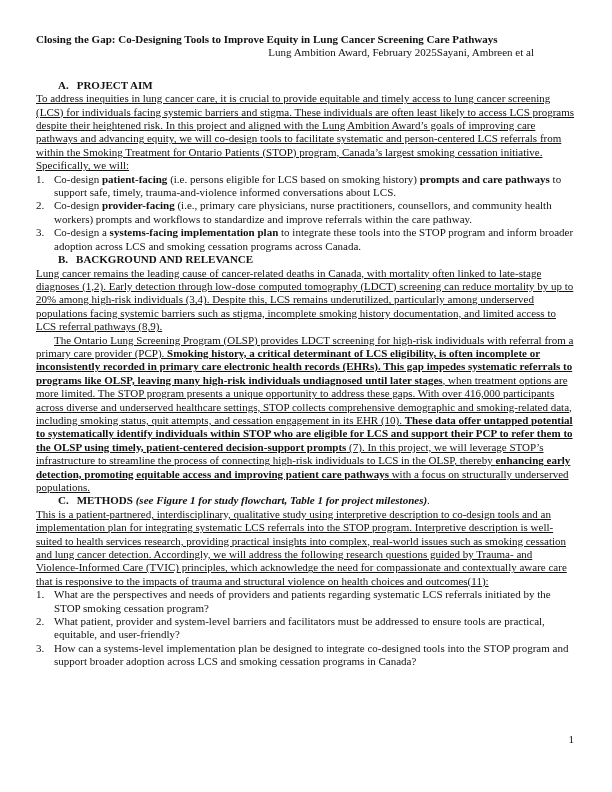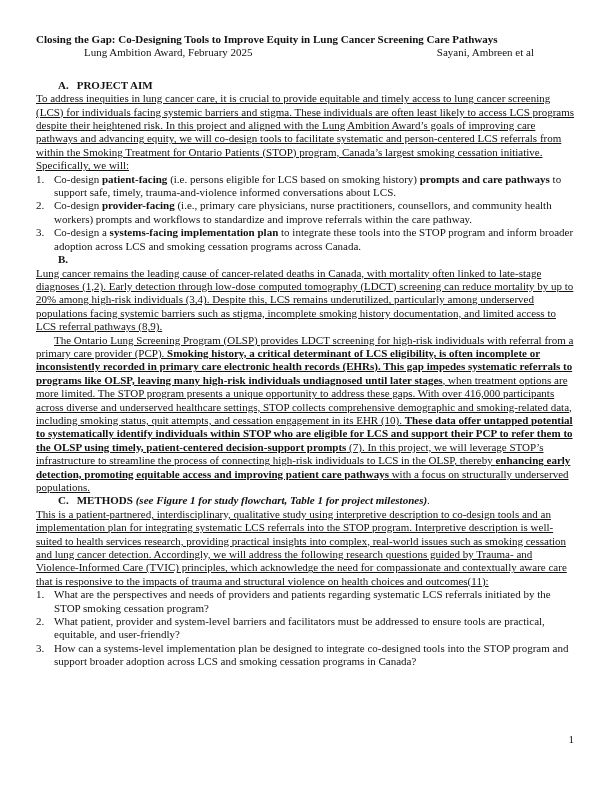--- a/index.html
+++ b/index.html
@@ -17,23 +17,22 @@
   }
   .content {
     position: absolute;
     left: 36px;
     top: 33px;
     width: 540px;
   }
   .doc-title { font-weight: bold; }
   .header-row {
     display: flex;
-    justify-content: space-between;
+    justify-content: flex-end;
     margin-bottom: 19px;
-    margin-left: 48px;
   }
   .header-row .right { margin-right: 42px; }
   .sec-heading {
     display: flex;
     gap: 8px;
     margin-left: 22px;
     font-weight: bold;
   }
   .sec-heading .sec-title { font-weight: normal; } 
   p.para { margin: 0; text-decoration: underline; }
@@ -76,20 +75,21 @@
         <span class="itext"><span>Co-design </span><span style="font-weight: bold;">provider-facing</span><span> (i.e., primary care physicians, nurse practitioners, counsellors, and community health workers) </span><span style="font-weight: normal;">prompts and workflows</span><span> to standardize and improve referrals within the care pathway.</span></span>
       </div>
       <div class="oitem">
         <span class="num">3.</span>
         <span class="itext"><span>Co-design a </span><span style="font-weight: bold;">systems-facing implementation plan</span><span> to integrate these tools into the STOP program and inform broader adoption across LCS and smoking cessation programs across Canada.</span></span>
       </div>
     </div>
 
     <div class="sec-heading">
       <span class="sec-label">B.</span>
+      <span class="sec-title"><span style="font-weight: bold;">BACKGROUND AND RELEVANCE</span></span>
     </div>
     <p class="para">Lung cancer remains the leading cause of cancer-related deaths in Canada, with mortality often linked to late-stage diagnoses (1,2). Early detection through low-dose computed tomography (LDCT) screening can reduce mortality by up to 20% among high-risk individuals (3,4). Despite this, LCS remains underutilized, particularly among underserved populations facing systemic barriers such as stigma, incomplete smoking history documentation, and limited access to LCS referral pathways (8,9).</p>
     <p class="para first-indent"><span>The Ontario Lung Screening Program (OLSP) provides LDCT screening for high-risk individuals with referral from a primary care provider (PCP). </span><span style="font-weight: bold;">Smoking history, a critical determinant of LCS eligibility, is often incomplete or inconsistently recorded in primary care electronic health records (EHRs). This gap impedes systematic referrals to programs like OLSP, leaving many high-risk individuals undiagnosed until later stages</span><span>, when treatment options are more limited. The STOP program presents a unique opportunity to address these gaps. With over 416,000 participants across diverse and underserved healthcare settings, STOP collects comprehensive demographic and smoking-related data, including smoking status, quit attempts, and cessation engagement in its EHR (10). </span><span style="font-weight: bold;">These data offer untapped potential to systematically identify individuals within STOP who are eligible for LCS and support their PCP to refer them to the OLSP using timely, patient-centered decision-support prompts</span><span> (7). In this project, we will leverage STOP’s infrastructure to streamline the process of connecting high-risk individuals to LCS in the OLSP, thereby </span><span style="font-weight: bold;">enhancing early detection, promoting equitable access and improving patient care pathways</span><span> with a focus on structurally underserved populations.</span></p>
 
     <div class="sec-heading">
       <span class="sec-label">C.</span>
       <span class="sec-title"><span style="font-weight: bold;">METHODS </span><span style="font-weight: bold; font-style: italic;">(see Figure 1 for study flowchart, Table 1 for project milestones)</span><span>.</span></span>
     </div>
     <p class="para">This is a patient-partnered, interdisciplinary, qualitative study using interpretive description to co-design tools and an implementation plan for integrating systematic LCS referrals into the STOP program. Interpretive description is well-suited to health services research, providing practical insights into complex, real-world issues such as smoking cessation and lung cancer detection. Accordingly, we will address the following research questions guided by Trauma- and Violence-Informed Care (TVIC) principles, which acknowledge the need for compassionate and contextually aware care that is responsive to the impacts of trauma and structural violence on health choices and outcomes(11):</p>
     <div class="olist">

